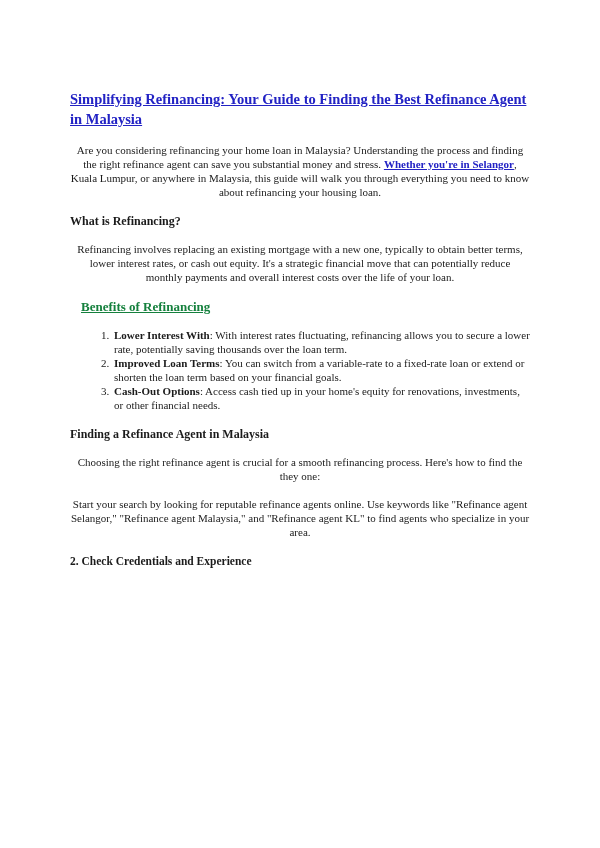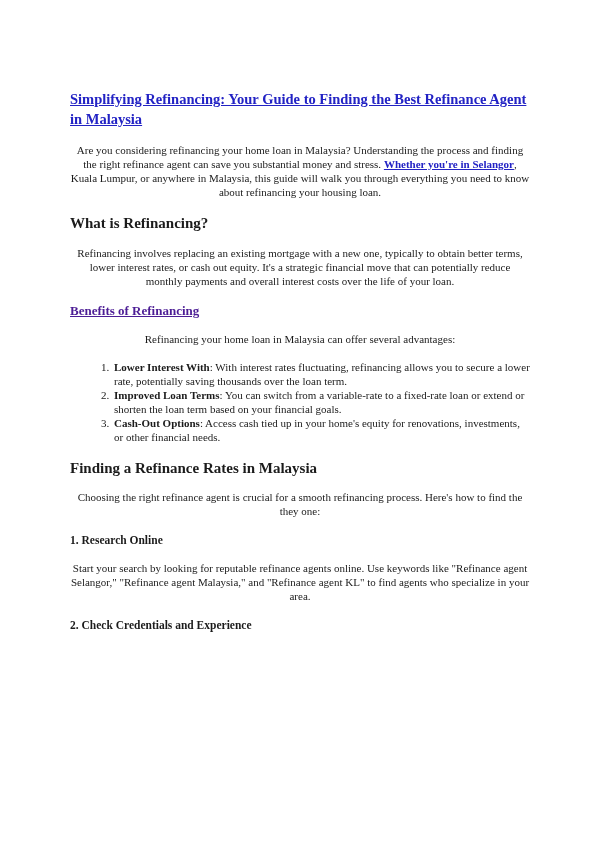--- a/index.html
+++ b/index.html
@@ -23,33 +23,33 @@
   .doc-title {
     font-size: 14.5px;
     line-height: 1.38;
     font-weight: bold;
     margin: 0 0 15px 0;
     color: #2222c4;
     text-decoration: underline;
     cursor: pointer;
   }
   h2.section-heading {
-    font-size: 15px;
+    font-size: 12px;
     line-height: 1.25;
     font-weight: bold;
     color: #1b1b1b;
     margin: 2px 0 14px 0;
   }
   h2.link-heading {
     font-size: 13px;
     line-height: 1.25;
     font-weight: bold;
-    color: #4c1d95;
+    color: #15803d;
     text-decoration: underline;
-    margin: 2px 0 14px 0;
+    margin: 2px 0 14px 11px;
     cursor: pointer;
   }
   h3.sub-heading {
     font-size: 11.5px;
     line-height: 1.25;
     font-weight: bold;
     color: #1b1b1b;
     margin: 2px 0 14px 0;
   }
   p.body-text {
@@ -80,33 +80,31 @@
   <h1 class="doc-title">Simplifying Refinancing: Your Guide to Finding the Best Refinance Agent in Malaysia</h1>
 
   <p class="body-text"><span>Are you considering refinancing your home loan in Malaysia? Understanding the process and finding the right refinance agent can save you substantial money and stress. </span><a class="inline-link">Whether you're in Selangor</a><span>, Kuala Lumpur, or anywhere in Malaysia, this guide will walk you through everything you need to know about refinancing your housing loan.</span></p>
 
   <h2 class="section-heading">What is Refinancing?</h2>
 
   <p class="body-text">Refinancing involves replacing an existing mortgage with a new one, typically to obtain better terms, lower interest rates, or cash out equity. It's a strategic financial move that can potentially reduce monthly payments and overall interest costs over the life of your loan.</p>
 
   <h2 class="link-heading">Benefits of Refinancing</h2>
 
-  <p class="body-text">Refinancing your home loan in Malaysia can offer several advantages:</p>
 
   <ol class="advantages">
     <li><span class="term">Lower Interest With</span><span>: With interest rates fluctuating, refinancing allows you to secure a lower rate, potentially saving thousands over the loan term.</span></li>
     <li><span class="term">Improved Loan Terms</span><span>: You can switch from a variable-rate to a fixed-rate loan or extend or shorten the loan term based on your financial goals.</span></li>
     <li><span class="term">Cash-Out Options</span><span>: Access cash tied up in your home's equity for renovations, investments, or other financial needs.</span></li>
   </ol>
 
-  <h2 class="section-heading">Finding a Refinance Rates in Malaysia</h2>
+  <h2 class="section-heading">Finding a Refinance Agent in Malaysia</h2>
 
   <p class="body-text">Choosing the right refinance agent is crucial for a smooth refinancing process. Here's how to find the they one:</p>
 
-  <h3 class="sub-heading">1. Research Online</h3>
 
   <p class="body-text">Start your search by looking for reputable refinance agents online. Use keywords like "Refinance agent Selangor," "Refinance agent Malaysia," and "Refinance agent KL" to find agents who specialize in your area.</p>
 
   <h3 class="sub-heading">2. Check Credentials and Experience</h3>
 
 
 
 
 </div>
 

